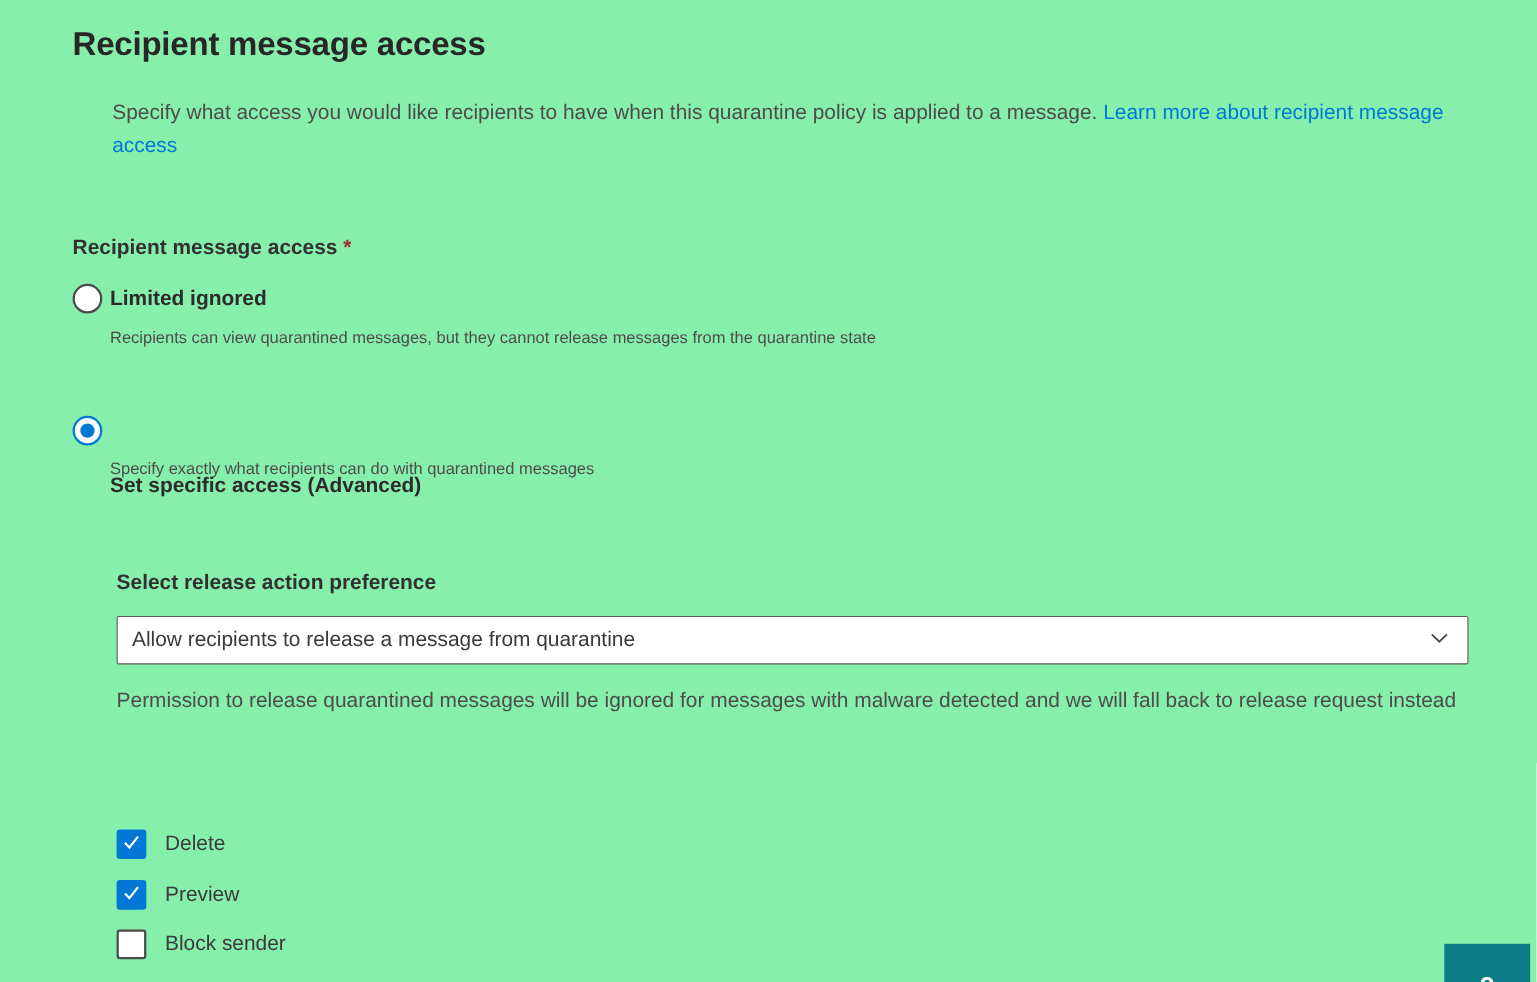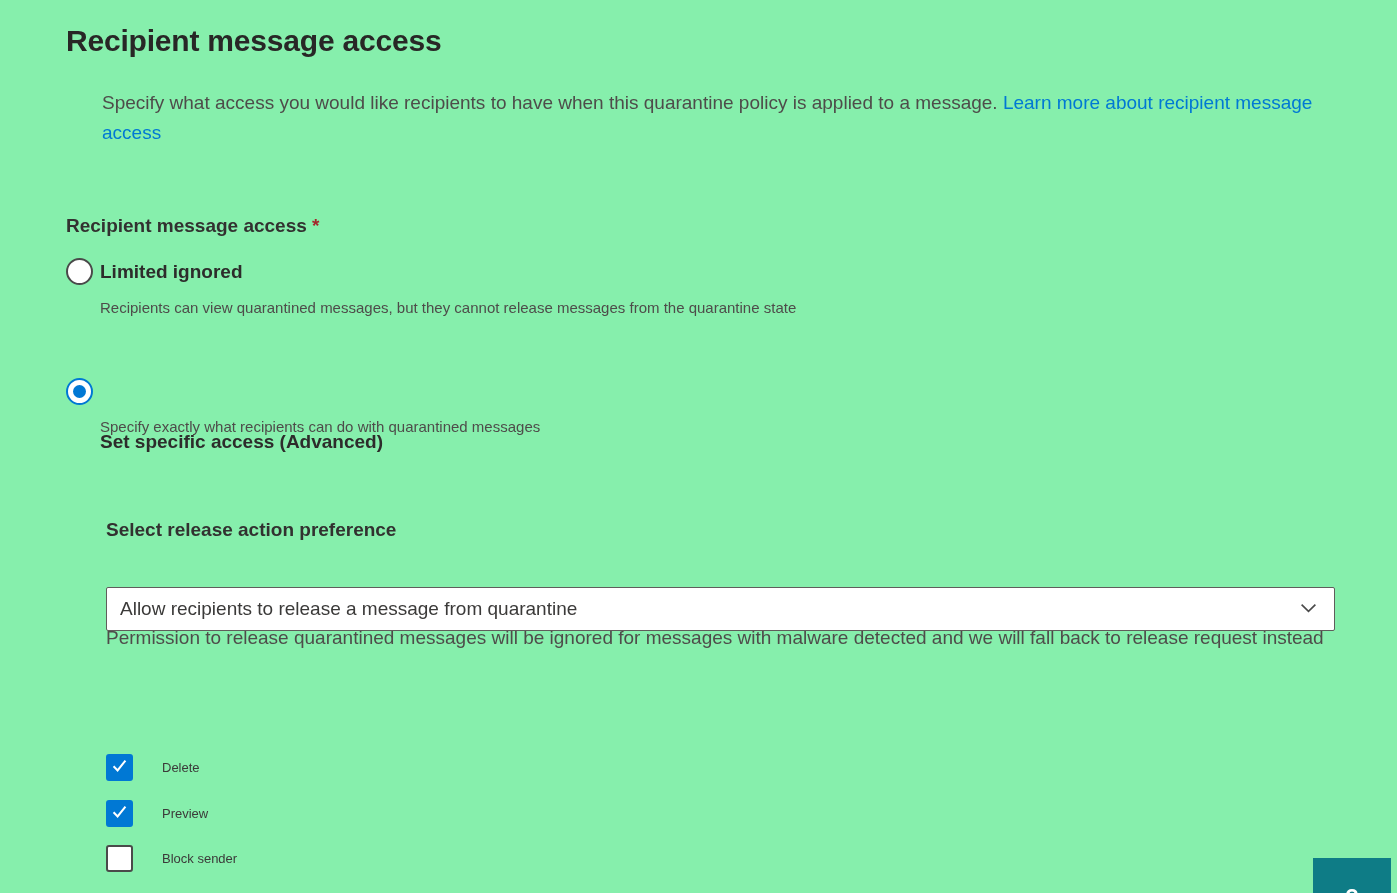--- a/index.html
+++ b/index.html
@@ -80,21 +80,21 @@
     position: absolute;
     font-size: 15px;
     line-height: 31px;
     color: #4e4c4a;
   }
 
   
   .dropdown {
     position: absolute;
     left: 106px;
-    top: 587px;
+    top: 560px;
     width: 1229px;
     height: 44px;
     border: 1px solid #5f5d5b;
     border-radius: 2px;
     background: #fff;
     display: flex;
     align-items: center;
     justify-content: space-between;
     padding: 0 16px 0 13px;
     cursor: pointer;
@@ -134,22 +134,22 @@
     display: flex;
     align-items: center;
     justify-content: center;
     flex: 0 0 auto;
   }
   .checkbox-box.checked {
     background: #0078d4;
     border-color: #0078d4;
   }
   .checkbox-label {
-    margin-left: 29px;
-    font-size: 13px;
+    margin-left: 17px;
+    font-size: 19px;
     color: #3b3a39;
   }
 
   
   .help-button {
     position: absolute;
     left: 1313px;
     top: 858px;
     width: 78px;
     height: 48px;

